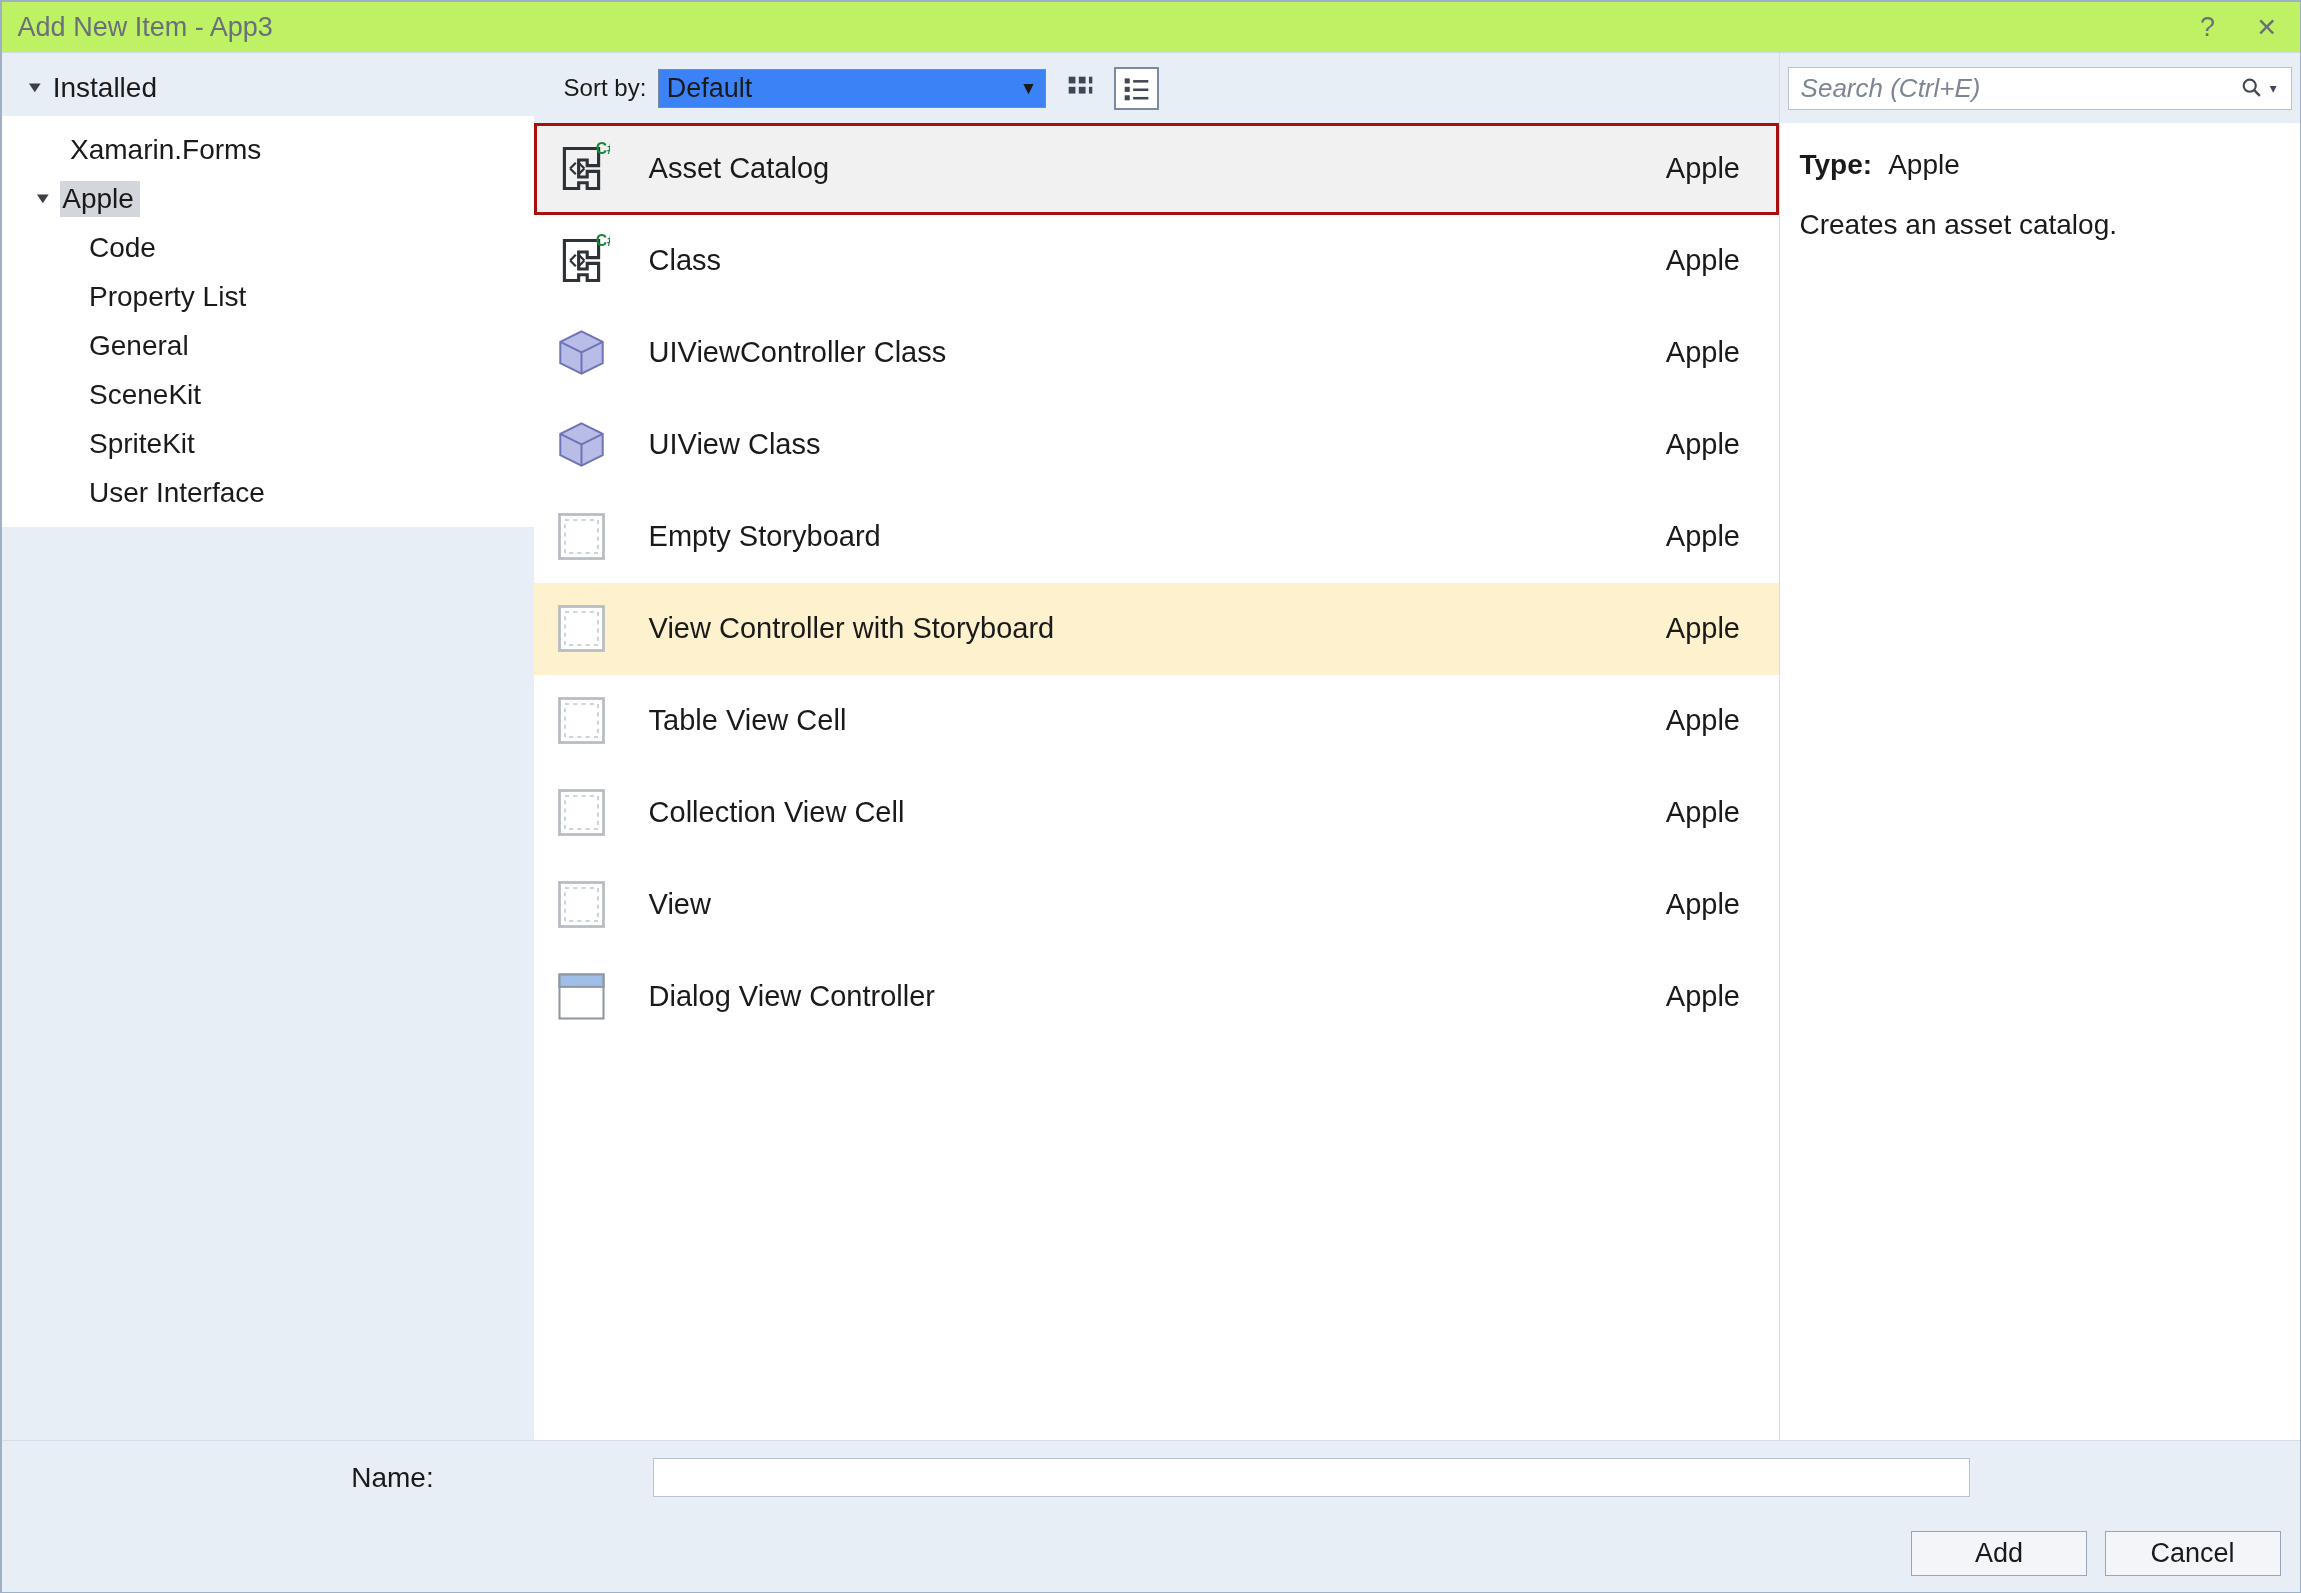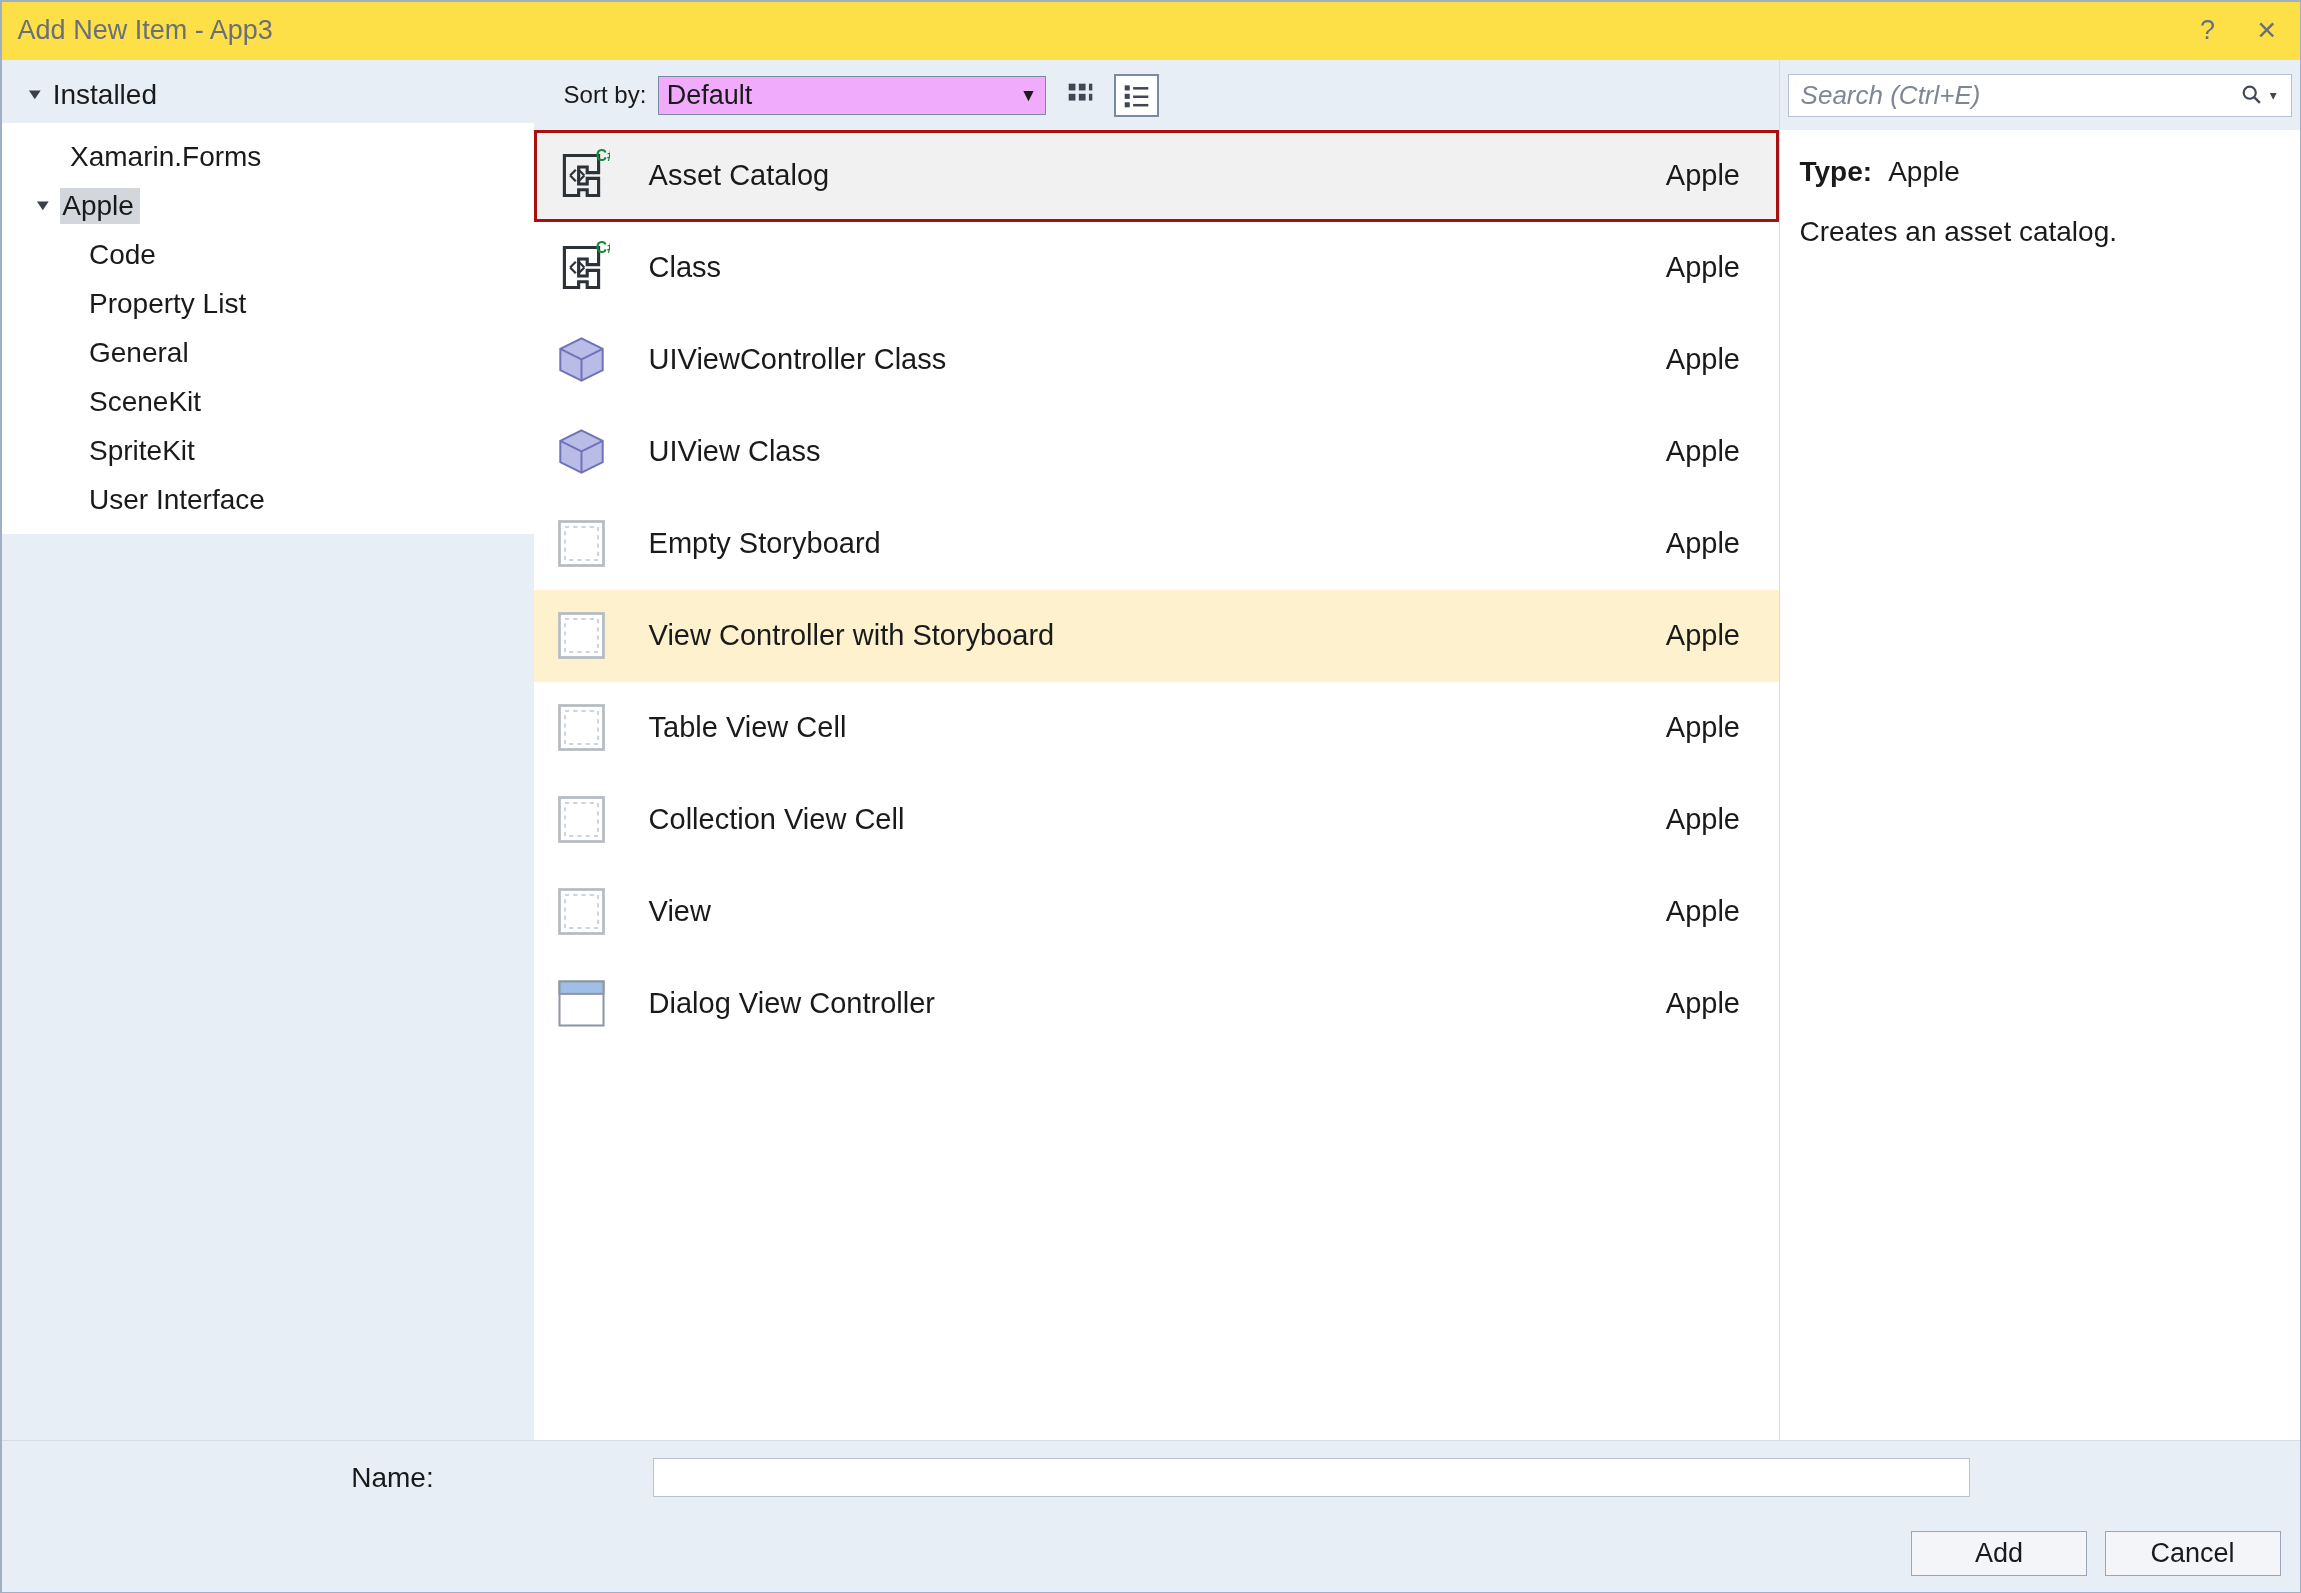--- a/index.html
+++ b/index.html
@@ -13,22 +13,22 @@
   }
   .window {
     width: 2302px; height: 1594px;
     border: 2px solid #a0b0c4;
     background: #e8eef6;
     display: flex;
     flex-direction: column;
   }
   
   .titlebar {
-    height: 58px;
-    background: #fde047;
+    height: 51px;
+    background: #bef264;
     display: flex; align-items: center;
     padding: 0 3.9px 0 15.6px;
     color: #6a6f7a;
     border-bottom: 1px solid #d0d8e4;
   }
   .titlebar .title { flex: 1; font-size: 27px; }
   .titlebar .tb-btn {
     width: 59px; height: 51px;
     display: flex; align-items: center; justify-content: center;
     color: #6a6f7a;
@@ -85,21 +85,21 @@
     height: 70px;
     background: #e8eef6;
     display: flex; align-items: center;
     padding-left: 15.6px;
     gap: 11.7px;
   }
   .toolbar .sort-label { font-size: 24px; margin-left: 14px; }
   .sort-select {
     width: 388px; height: 39px;
     border: 1px solid #7a8aa0;
-    background: #f0abfc;
+    background: #3b82f6;
     display: flex; align-items: center; justify-content: space-between;
     padding: 0 7.8px;
     font-size: 27px;
   }
   .sort-select .arrow { font-size: 17.6px; color:#1a1a1a;}
   .view-btn {
     width: 45px; height: 43px;
     display: flex; align-items: center; justify-content: center;
     color: #404754;
   }

